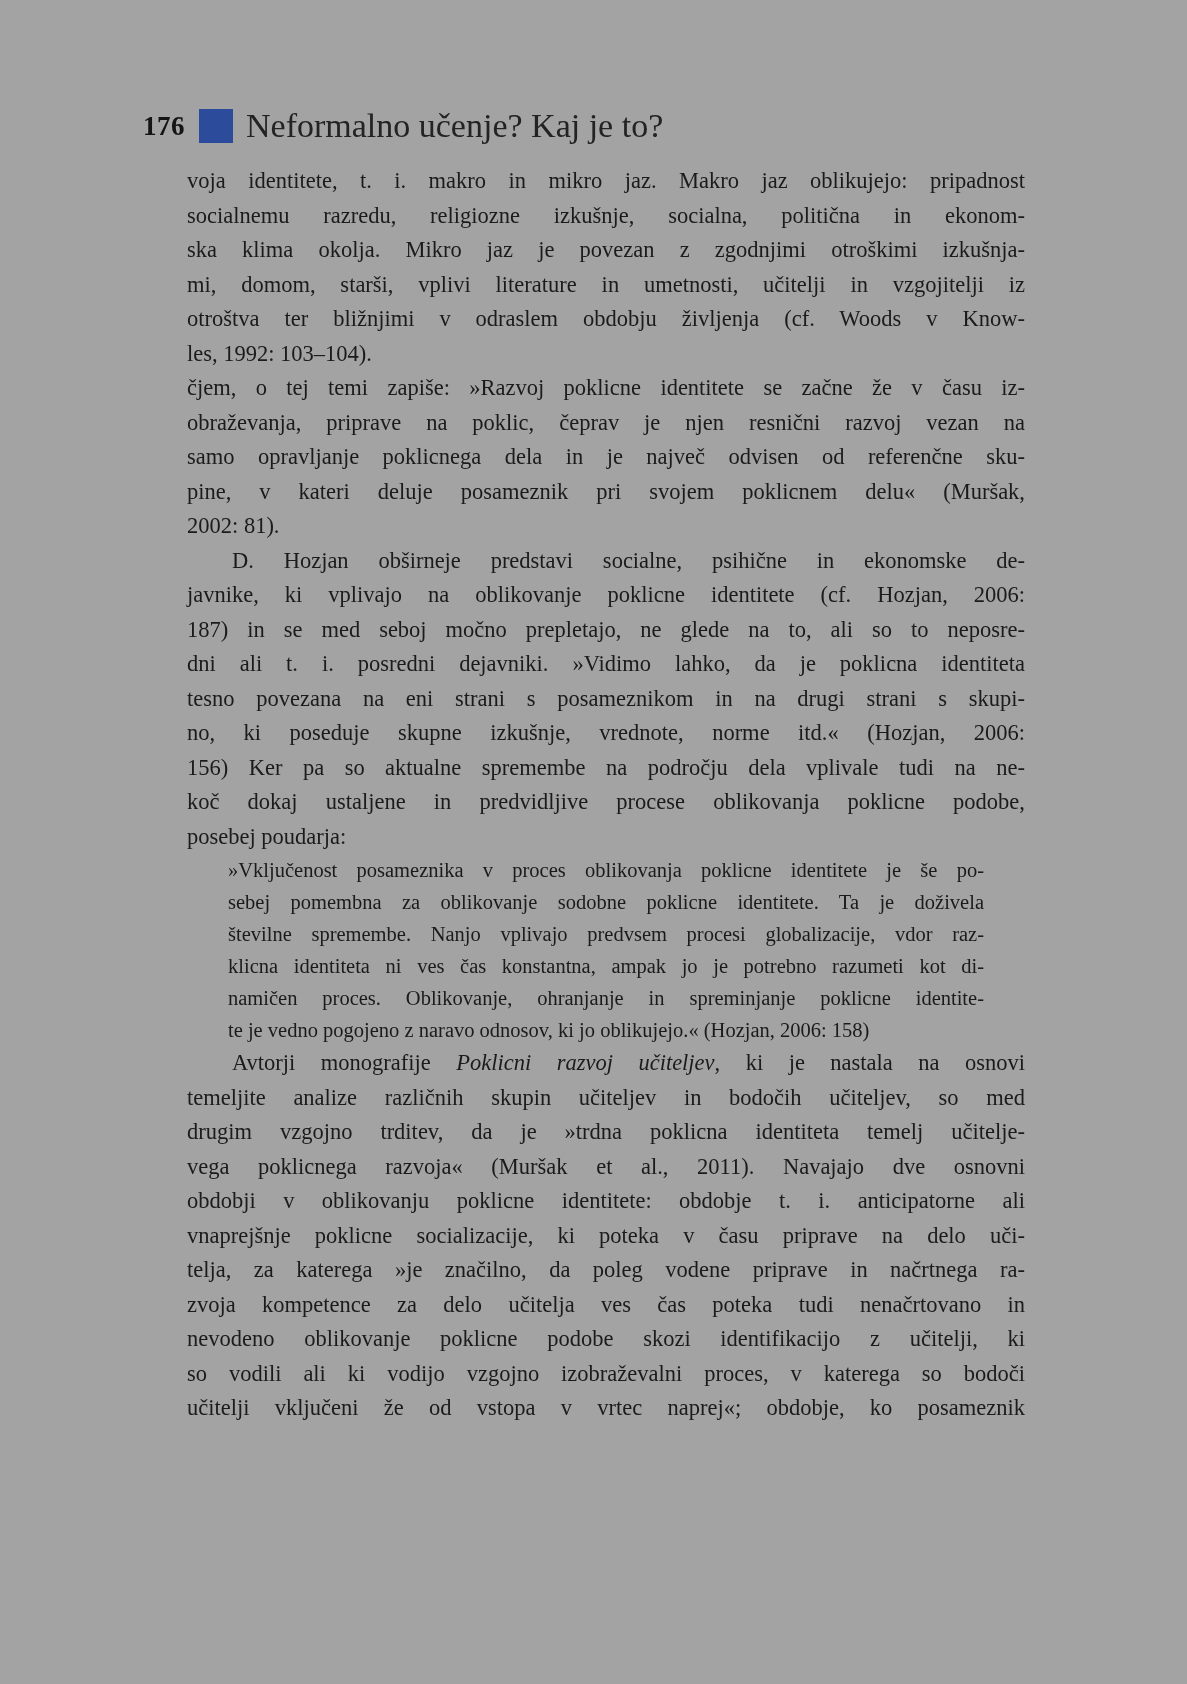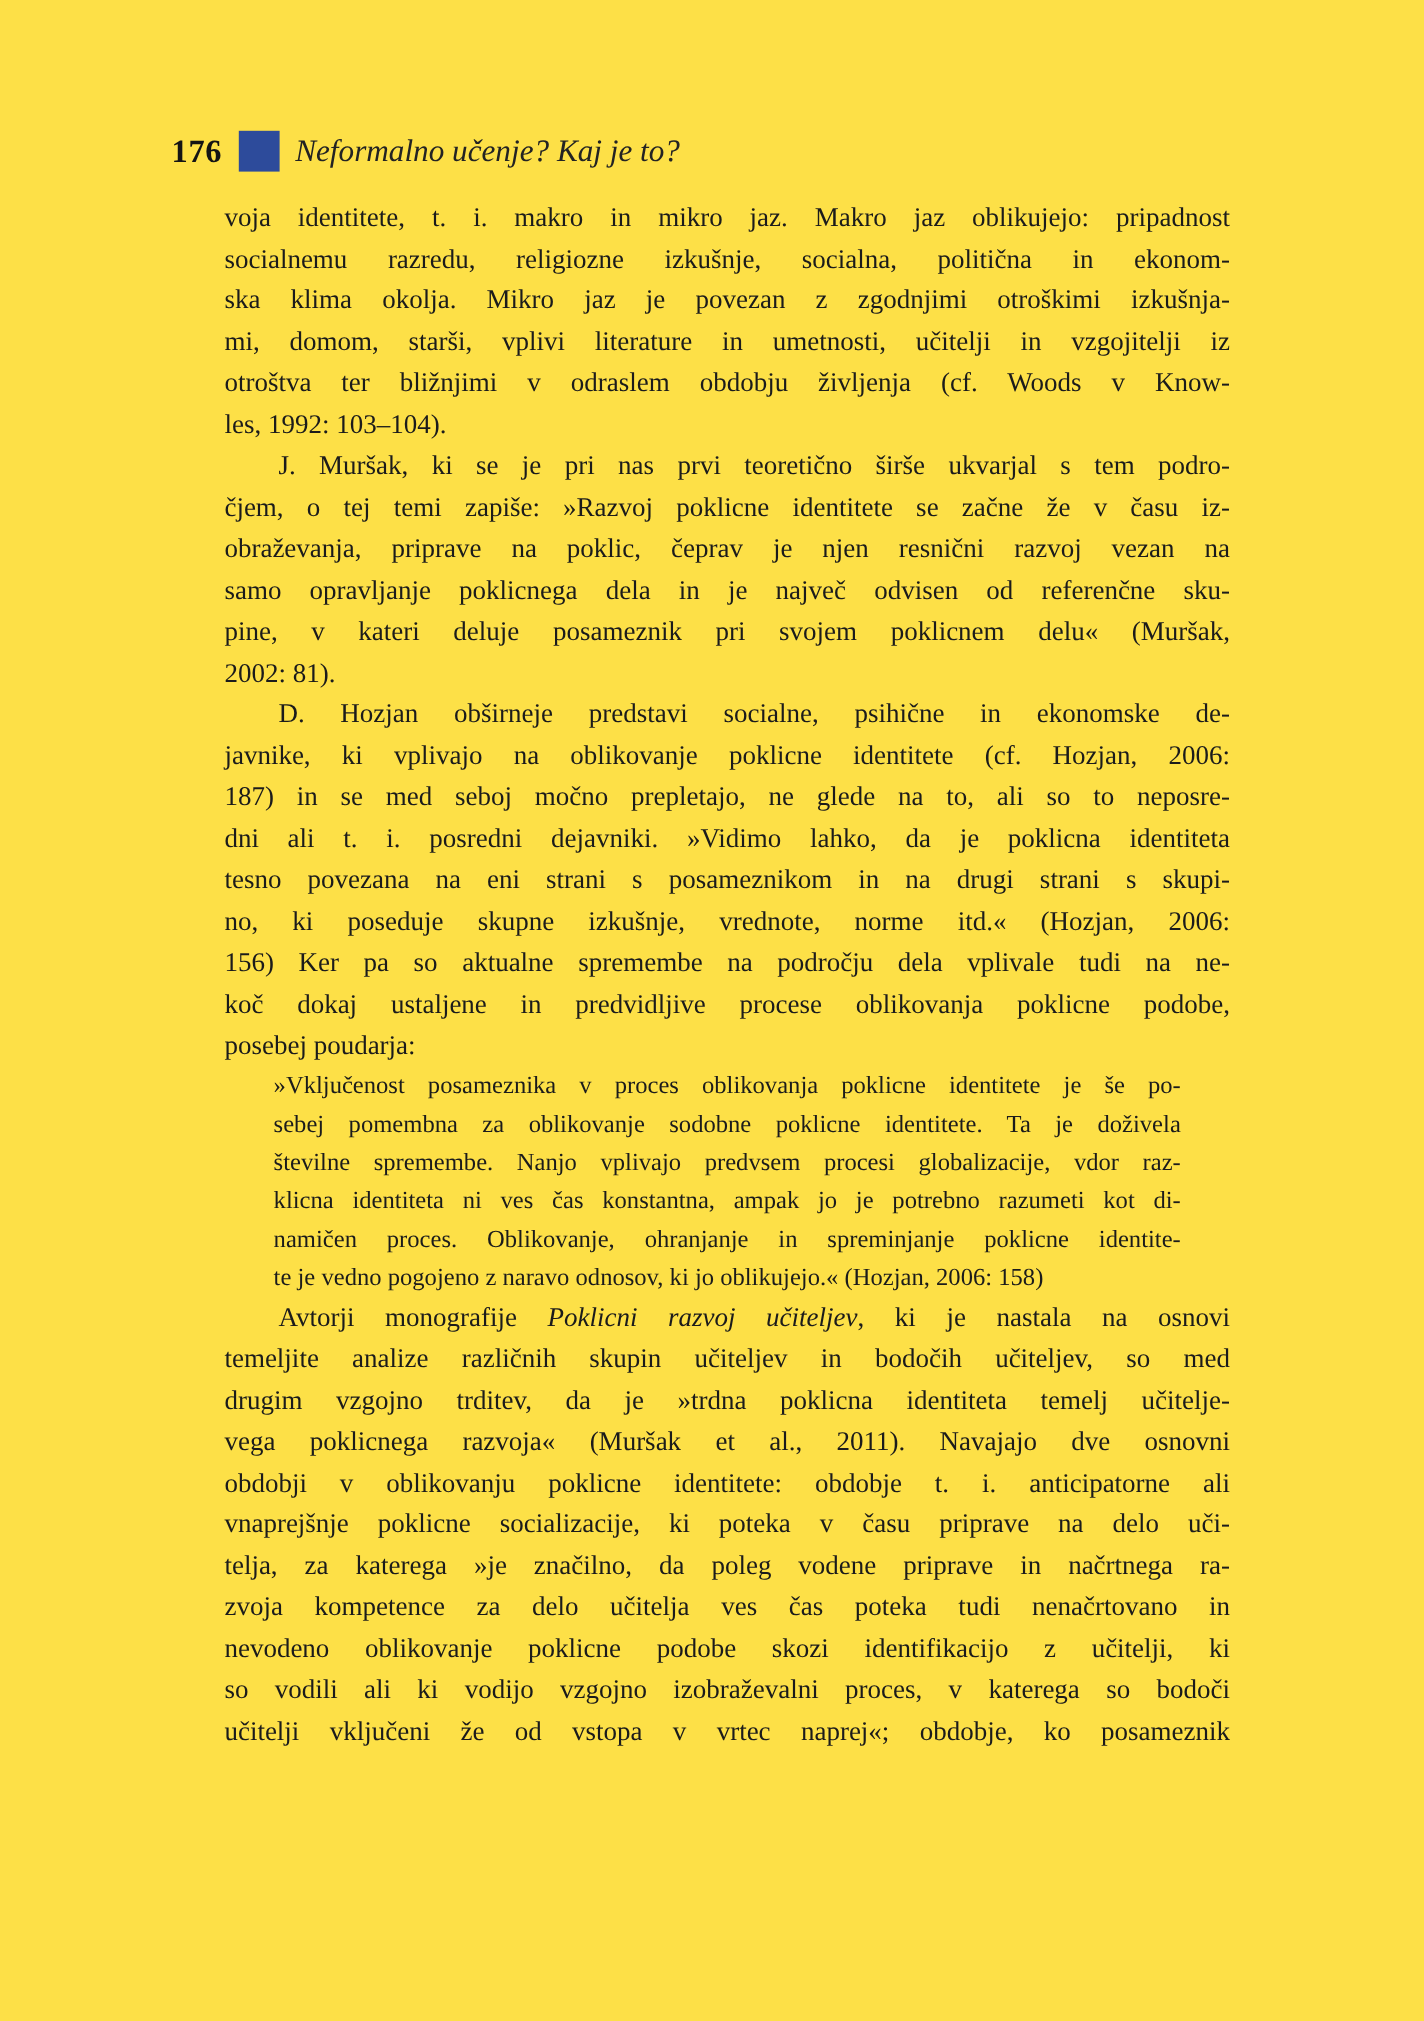--- a/index.html
+++ b/index.html
@@ -4,21 +4,21 @@
 <style>
   html, body {
     margin: 0;
     padding: 0;
     background: #ffffff;
   }
   .page {
     position: relative;
     width: 1187px;
     height: 1684px;
-    background: #fde047;
+    background: #a3a3a3;
     font-family: "Liberation Serif", "DejaVu Serif", serif;
     color: #1b1b1b;
     overflow: hidden;
   }
   
   .header {
     position: absolute;
     left: 143px;
     top: 106px;
     display: flex;
@@ -32,24 +32,23 @@
     color: #141414;
   }
   .marker {
     display: inline-block;
     width: 34px;
     height: 34px;
     margin: 0 13px 0 14px;
     background: #2d4b9b; 
   }
   .running-title {
-    font-size: 26px;
+    font-size: 34px;
     color: #232323;
     white-space: nowrap;
-    font-style: italic;
   }
   
   .textblock {
     position: absolute;
     left: 187px;
     top: 164px;
     width: 838px;
   }
   .para { margin: 0; }
   .para.body {
@@ -89,21 +88,20 @@
   <main class="textblock">
       <div class="para body">
         <div class="line">voja identitete, t. i. makro in mikro jaz. Makro jaz oblikujejo: pripadnost</div>
         <div class="line">socialnemu razredu, religiozne izkušnje, socialna, politična in ekonom-</div>
         <div class="line">ska klima okolja. Mikro jaz je povezan z zgodnjimi otroškimi izkušnja-</div>
         <div class="line">mi, domom, starši, vplivi literature in umetnosti, učitelji in vzgojitelji iz</div>
         <div class="line">otroštva ter bližnjimi v odraslem obdobju življenja (cf. Woods v Know-</div>
         <div class="line last">les, 1992: 103–104).</div>
       </div>
       <div class="para body">
-        <div class="line indent">J. Muršak, ki se je pri nas prvi teoretično širše ukvarjal s tem podro-</div>
         <div class="line">čjem, o tej temi zapiše: »Razvoj poklicne identitete se začne že v času iz-</div>
         <div class="line">obraževanja, priprave na poklic, čeprav je njen resnični razvoj vezan na</div>
         <div class="line">samo opravljanje poklicnega dela in je največ odvisen od referenčne sku-</div>
         <div class="line">pine, v kateri deluje posameznik pri svojem poklicnem delu« (Muršak,</div>
         <div class="line last">2002: 81).</div>
       </div>
       <div class="para body">
         <div class="line indent">D. Hozjan obširneje predstavi socialne, psihične in ekonomske de-</div>
         <div class="line">javnike, ki vplivajo na oblikovanje poklicne identitete (cf. Hozjan, 2006:</div>
         <div class="line">187) in se med seboj močno prepletajo, ne glede na to, ali so to neposre-</div>

